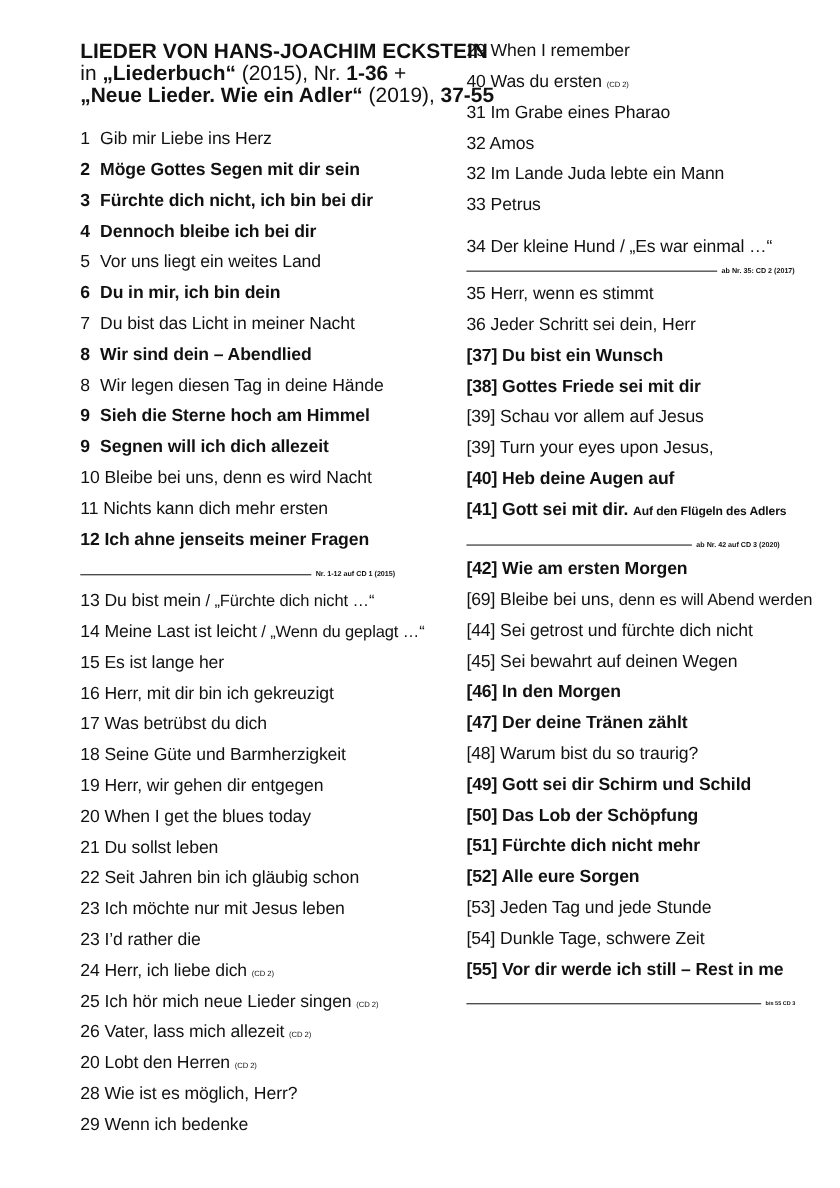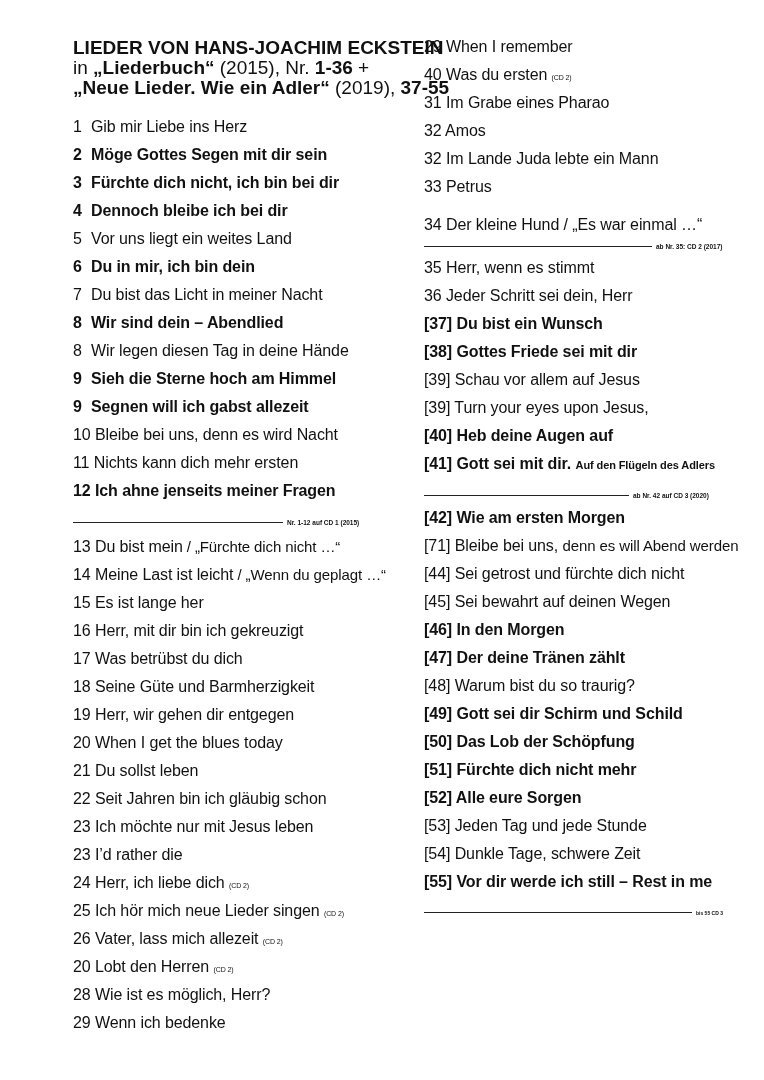--- a/index.html
+++ b/index.html
@@ -31,21 +31,21 @@
   <div class="row" style="top:117px"><span class="num pad">1</span><span>Gib mir Liebe ins Herz</span></div>
   <div class="row bold" style="top:145px"><span class="num pad">2</span><span>Möge Gottes Segen mit dir sein</span></div>
   <div class="row bold" style="top:173px"><span class="num pad">3</span><span>Fürchte dich nicht, ich bin bei dir</span></div>
   <div class="row bold" style="top:201px"><span class="num pad">4</span><span>Dennoch bleibe ich bei dir</span></div>
   <div class="row" style="top:229px"><span class="num pad">5</span><span>Vor uns liegt ein weites Land</span></div>
   <div class="row bold" style="top:257px"><span class="num pad">6</span><span>Du in mir, ich bin dein</span></div>
   <div class="row" style="top:285px"><span class="num pad">7</span><span>Du bist das Licht in meiner Nacht</span></div>
   <div class="row bold" style="top:313px"><span class="num pad">8</span><span>Wir sind dein – Abendlied</span></div>
   <div class="row" style="top:341px"><span class="num pad">8</span><span>Wir legen diesen Tag in deine Hände</span></div>
   <div class="row bold" style="top:369px"><span class="num pad">9</span><span>Sieh die Sterne hoch am Himmel</span></div>
-  <div class="row bold" style="top:397px"><span class="num pad">9</span><span>Segnen will ich gabst allezeit</span></div>
+  <div class="row bold" style="top:397px"><span class="num pad">9</span><span>Segnen will ich dich allezeit</span></div>
   <div class="row" style="top:425px"><span class="num">10</span> <span>Bleibe bei uns, denn es wird Nacht</span></div>
   <div class="row" style="top:453px"><span class="num">11</span> <span>Nichts kann dich mehr ersten</span></div>
   <div class="row bold" style="top:481px"><span class="num">12</span> <span>Ich ahne jenseits meiner Fragen</span></div>
 
   <div class="sep" style="top:508px"><span class="line" style="width:210px"></span><span class="note">Nr. 1-12 auf CD 1 (2015)</span></div>
 
   <div class="row" style="top:537px"><span>13</span> <span> Du bist mein</span><span class="sub"> / „Fürchte dich nicht …“</span></div>
   <div class="row" style="top:565px"><span>14</span> <span>Meine Last ist leicht</span><span class="sub"> / „Wenn du geplagt …“</span></div>
   <div class="row" style="top:593px"><span>15</span> <span>Es ist lange her</span></div>
   <div class="row" style="top:621px"><span>16</span> <span>Herr, mit dir bin ich gekreuzigt</span></div>
@@ -81,21 +81,21 @@
   <div class="row bold" style="top:314px"><span>[37]</span> <span>Du bist ein Wunsch</span></div>
   <div class="row bold" style="top:342px"><span>[38]</span> <span>Gottes Friede sei mit dir</span></div>
   <div class="row" style="top:370px"><span>[39]</span> <span>Schau vor allem auf Jesus</span></div>
   <div class="row" style="top:398px"><span>[39]</span> <span>Turn your eyes upon Jesus,</span></div>
   <div class="row bold" style="top:426px"><span>[40]</span> <span>Heb deine Augen auf</span></div>
   <div class="row bold" style="top:454px"><span>[41]</span> <span>Gott sei mit dir.</span> <span class="sub" style="font-size:11px">Auf den Flügeln des Adlers</span></div>
 
   <div class="sep" style="top:481px"><span class="line" style="width:205px"></span><span class="note">ab Nr. 42 auf CD 3 (2020)</span></div>
 
   <div class="row bold" style="top:508px"><span>[42]</span> <span>Wie am ersten Morgen</span></div>
-  <div class="row" style="top:536px"><span>[71]</span> <span>Bleibe bei uns,</span> <span class="sub">denn es will Abend werden</span></div>
+  <div class="row" style="top:536px"><span>[69]</span> <span>Bleibe bei uns,</span> <span class="sub">denn es will Abend werden</span></div>
   <div class="row" style="top:564px"><span>[44]</span> <span>Sei getrost und fürchte dich nicht</span></div>
   <div class="row" style="top:592px"><span>[45]</span> <span>Sei bewahrt auf deinen Wegen</span></div>
   <div class="row bold" style="top:620px"><span>[46]</span> <span>In den Morgen</span></div>
   <div class="row bold" style="top:648px"><span>[47]</span> <span>Der deine Tränen zählt</span></div>
   <div class="row" style="top:676px"><span>[48]</span> <span>Warum bist du so traurig?</span></div>
   <div class="row bold" style="top:704px"><span>[49]</span> <span>Gott sei dir Schirm und Schild</span></div>
   <div class="row bold" style="top:732px"><span>[50]</span> <span>Das Lob der Schöpfung</span></div>
   <div class="row bold" style="top:760px"><span>[51]</span> <span>Fürchte dich nicht mehr</span></div>
   <div class="row bold" style="top:788px"><span>[52]</span> <span>Alle eure Sorgen</span></div>
   <div class="row" style="top:816px"><span>[53]</span> <span>Jeden Tag und jede Stunde</span></div>

